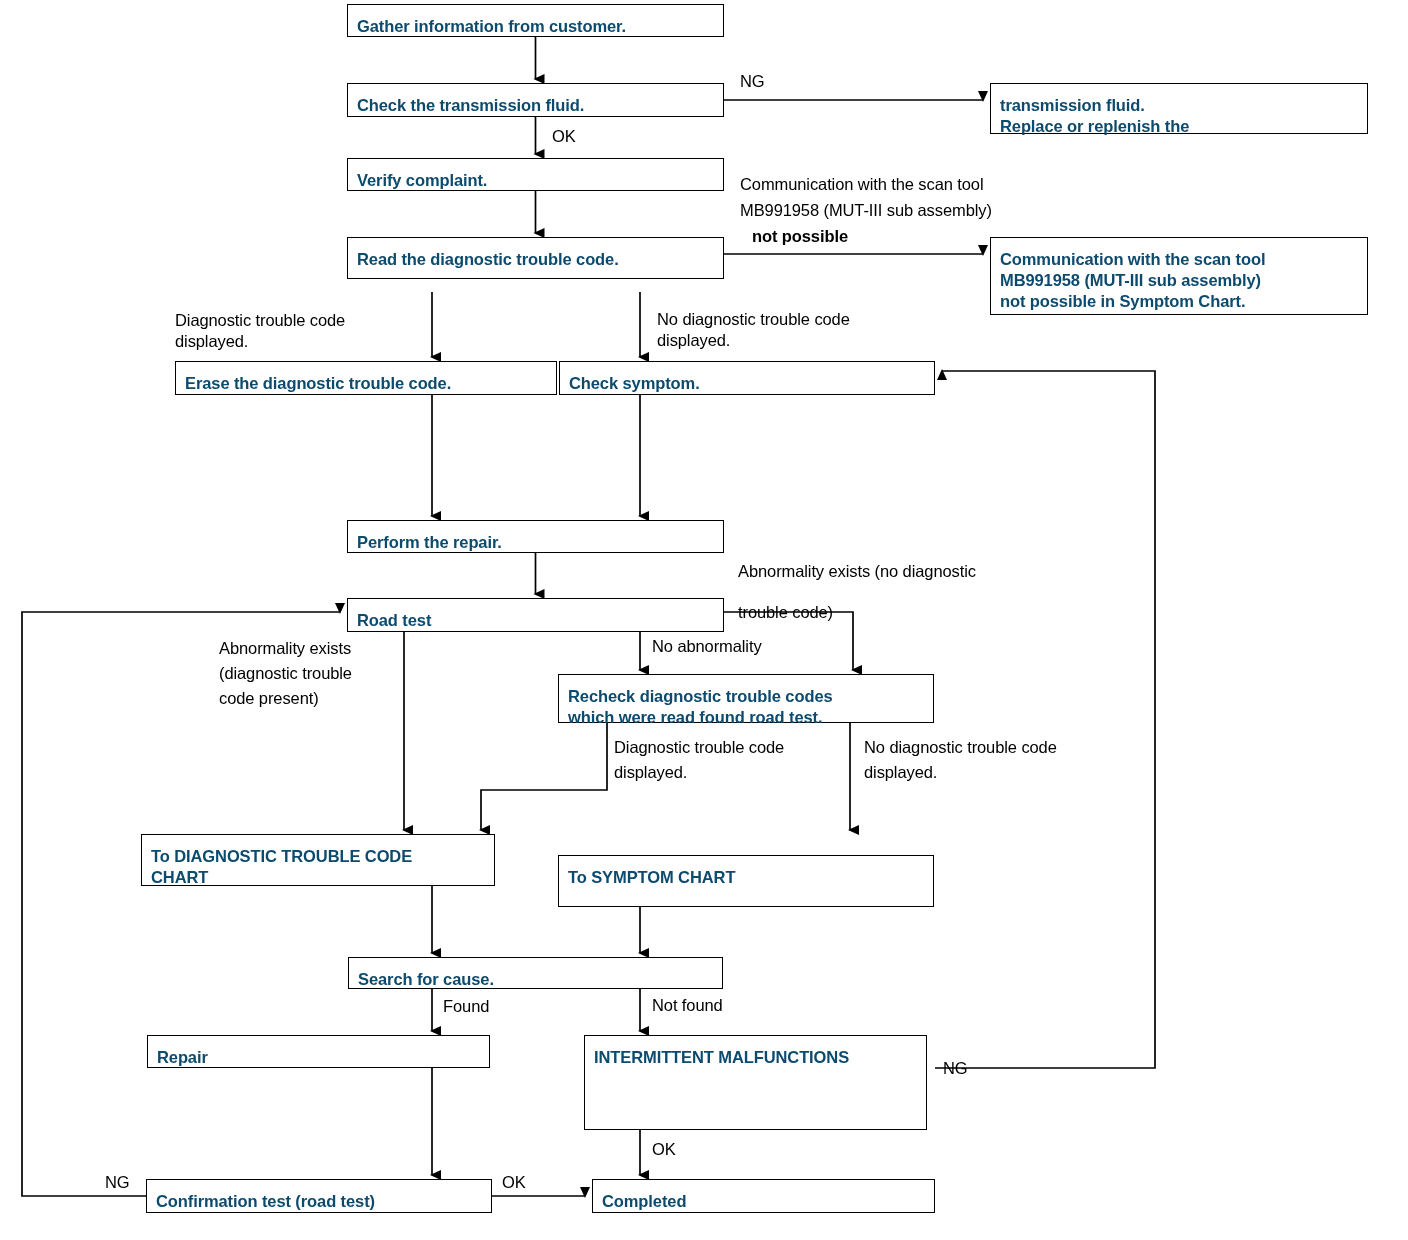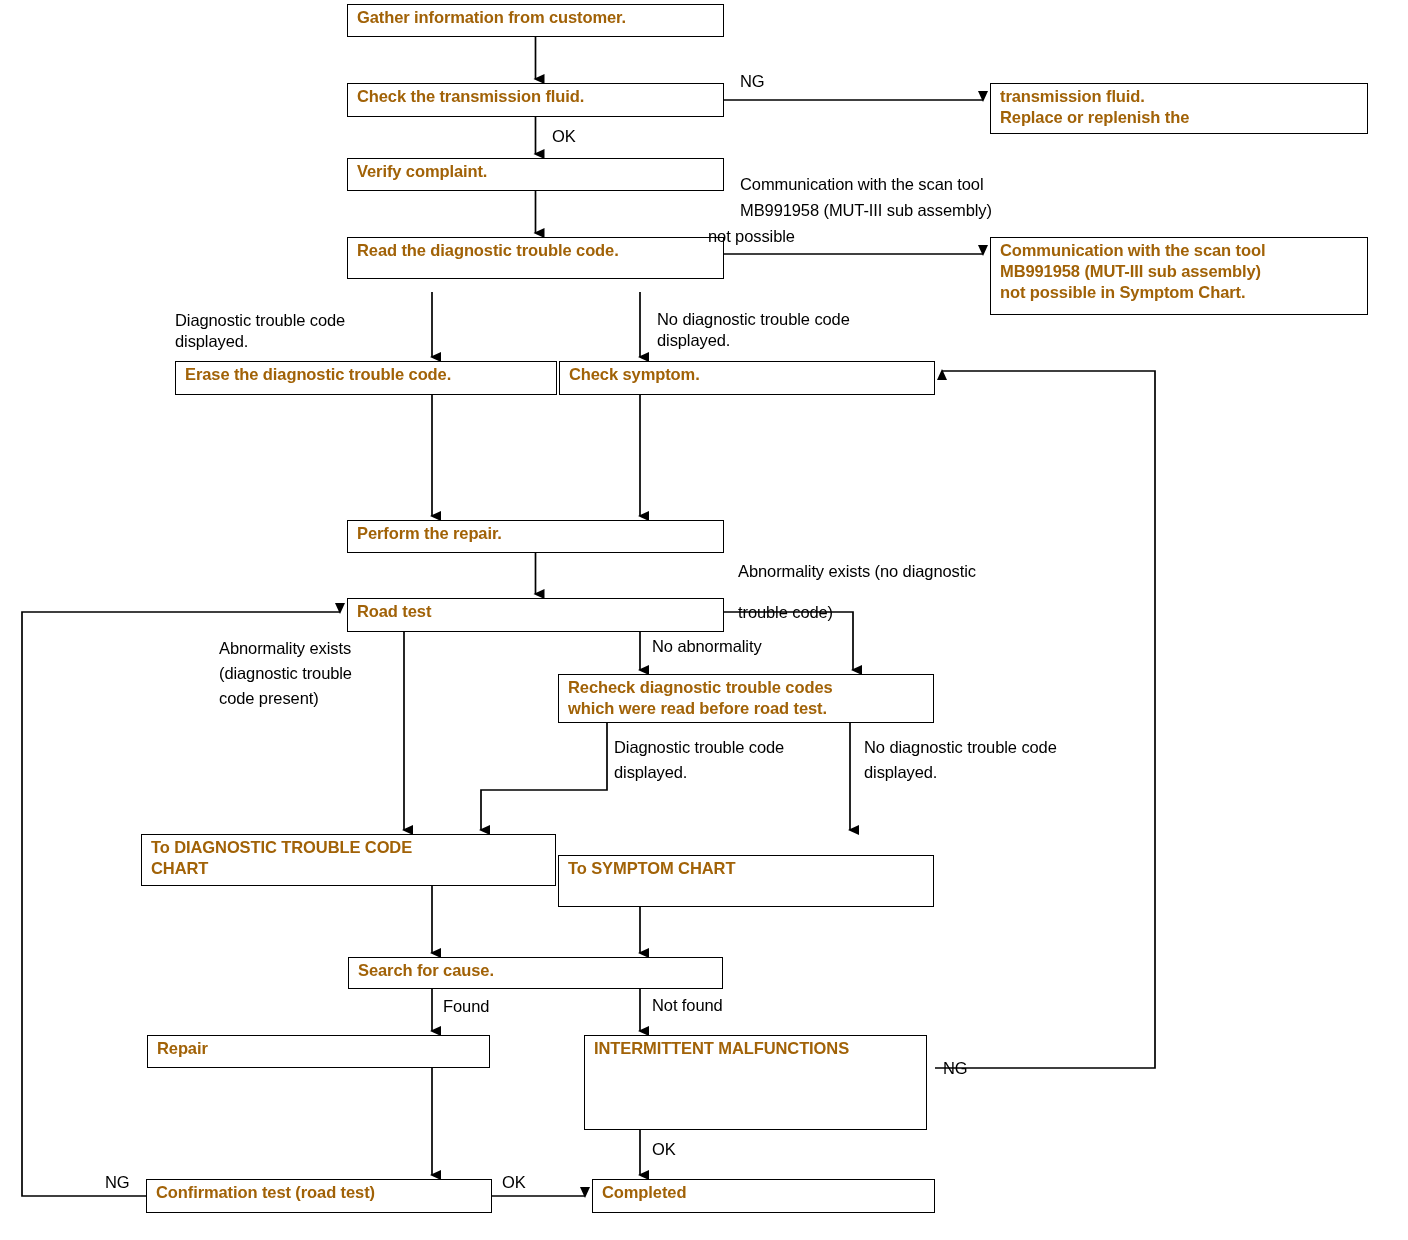--- a/index.html
+++ b/index.html
@@ -10,25 +10,25 @@
     background:#ffffff;
     font-family:"Liberation Sans", sans-serif;
     overflow:hidden;
   }
   #svg-layer{position:absolute;left:0;top:0;width:1408px;height:1240px;}
   .node{
     position:absolute;
     box-sizing:border-box;
     border:1.6px solid #000000;
     background:#ffffff;
-    color:#a16207;
+    color:#0c4a6e;
     font-weight:bold;
     font-size:16.5px;
     line-height:21px;
-    padding:2px 0 0 9px;
+    padding:11px 0 0 9px;
     letter-spacing:-0.1px;
   }
   .label{
     position:absolute;
     color:#000000;
     font-weight:normal;
     font-size:16.5px;
     line-height:21px;
     white-space:pre;
     letter-spacing:-0.1px;
@@ -104,23 +104,23 @@
         <div>Check symptom.</div>
       </div>
       <div class="node" style="left: 347px; top: 520px; width: 377px; height: 33px;">
         <div>Perform the repair.</div>
       </div>
       <div class="node" style="left: 347px; top: 598px; width: 377px; height: 34px;">
         <div>Road test</div>
       </div>
       <div class="node" style="left: 558px; top: 674px; width: 376px; height: 49px;">
         <div>Recheck diagnostic trouble codes</div>
-        <div>which were read before road test.</div>
+        <div>which were read found road test.</div>
       </div>
-      <div class="node" style="left: 141px; top: 834px; width: 415px; height: 52px;">
+      <div class="node" style="left: 141px; top: 834px; width: 354px; height: 52px;">
         <div>To DIAGNOSTIC TROUBLE CODE</div>
         <div>CHART</div>
       </div>
       <div class="node" style="left: 558px; top: 834px; width: 376px; height: 52px; margin-top: 21px;">
         <div>To SYMPTOM CHART</div>
       </div>
       <div class="node" style="left: 348px; top: 957px; width: 375px; height: 32px;">
         <div>Search for cause.</div>
       </div>
       <div class="node" style="left: 147px; top: 1035px; width: 343px; height: 33px;">
@@ -134,21 +134,21 @@
       </div>
       <div class="node" style="left: 592px; top: 1179px; width: 343px; height: 34px;">
         <div>Completed</div>
       </div>
     </div>
   <div id="labels-container">
       <div class="label" style="left: 740px; top: 71px;">NG</div>
       <div class="label" style="left: 552px; top: 126px;">OK</div>
       <div class="label" style="left: 740px; top: 174px;">Communication with the scan tool</div>
       <div class="label" style="left: 740px; top: 200px;">MB991958 (MUT-III sub assembly)</div>
-      <div class="label" style="left: 708px; top: 226px;">not possible</div>
+      <div class="label" style="left: 752px; top: 226px; font-weight: bold;">not possible</div>
       <div class="label" style="left: 175px; top: 310px;">Diagnostic trouble code</div>
       <div class="label" style="left: 175px; top: 331px;">displayed.</div>
       <div class="label" style="left: 657px; top: 309px;">No diagnostic trouble code</div>
       <div class="label" style="left: 657px; top: 330px;">displayed.</div>
       <div class="label" style="left: 738px; top: 561px;">Abnormality exists (no diagnostic</div>
       <div class="label" style="left: 738px; top: 602px;">trouble code)</div>
       <div class="label" style="left: 219px; top: 638px;">Abnormality exists</div>
       <div class="label" style="left: 219px; top: 663px;">(diagnostic trouble</div>
       <div class="label" style="left: 219px; top: 688px;">code present)</div>
       <div class="label" style="left: 652px; top: 636px;">No abnormality</div>

